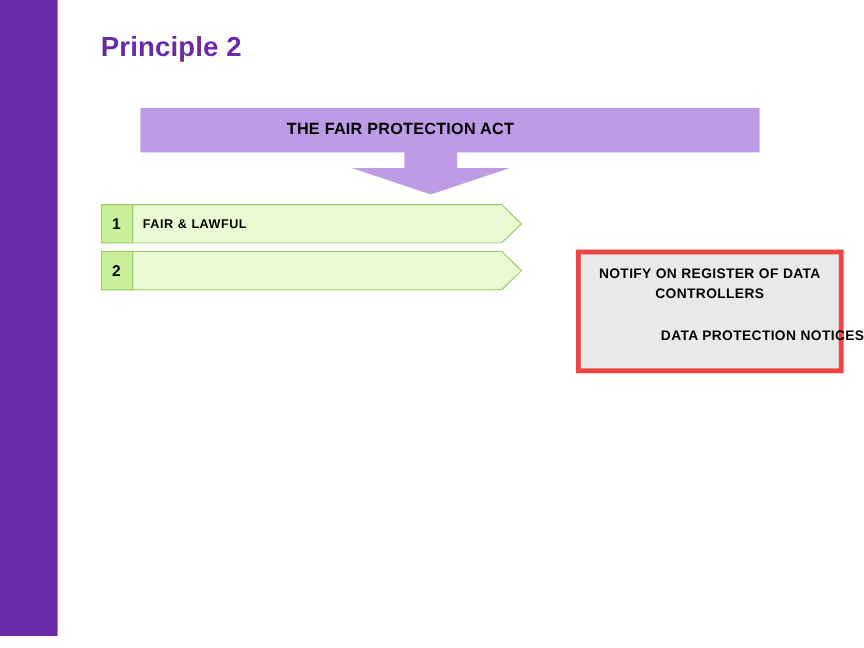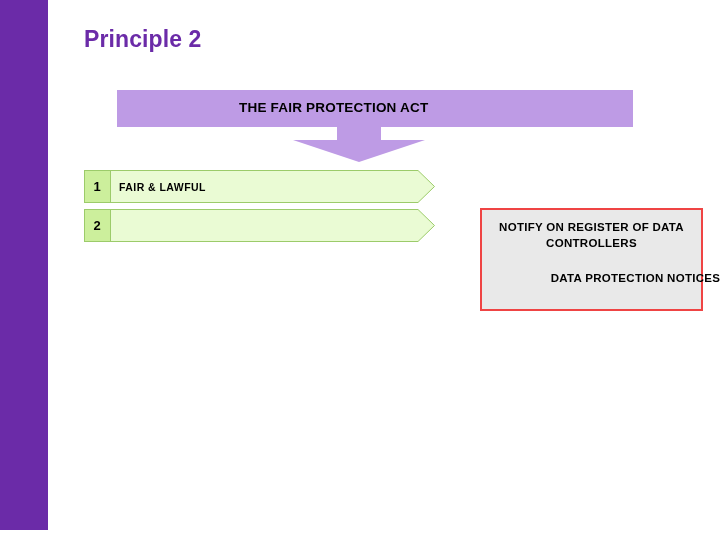--- a/index.html
+++ b/index.html
@@ -118,21 +118,21 @@
     text-align: center;
   }
   
   #note-box {
     position: absolute;
     left: 480px;
     top: 208px;
     width: 223px;
     height: 103px;
     background: #E9E9E9;
-    border: 2px solid #ef4444;
+    border: 4px solid #ef4444;
     box-sizing: border-box;
   }
   #note-box-line-1 {
     position: absolute;
     left: 0;
     top: 9px;
     width: 100%;
     text-align: center;
     font-size: 11.5px;
     font-weight: bold;

